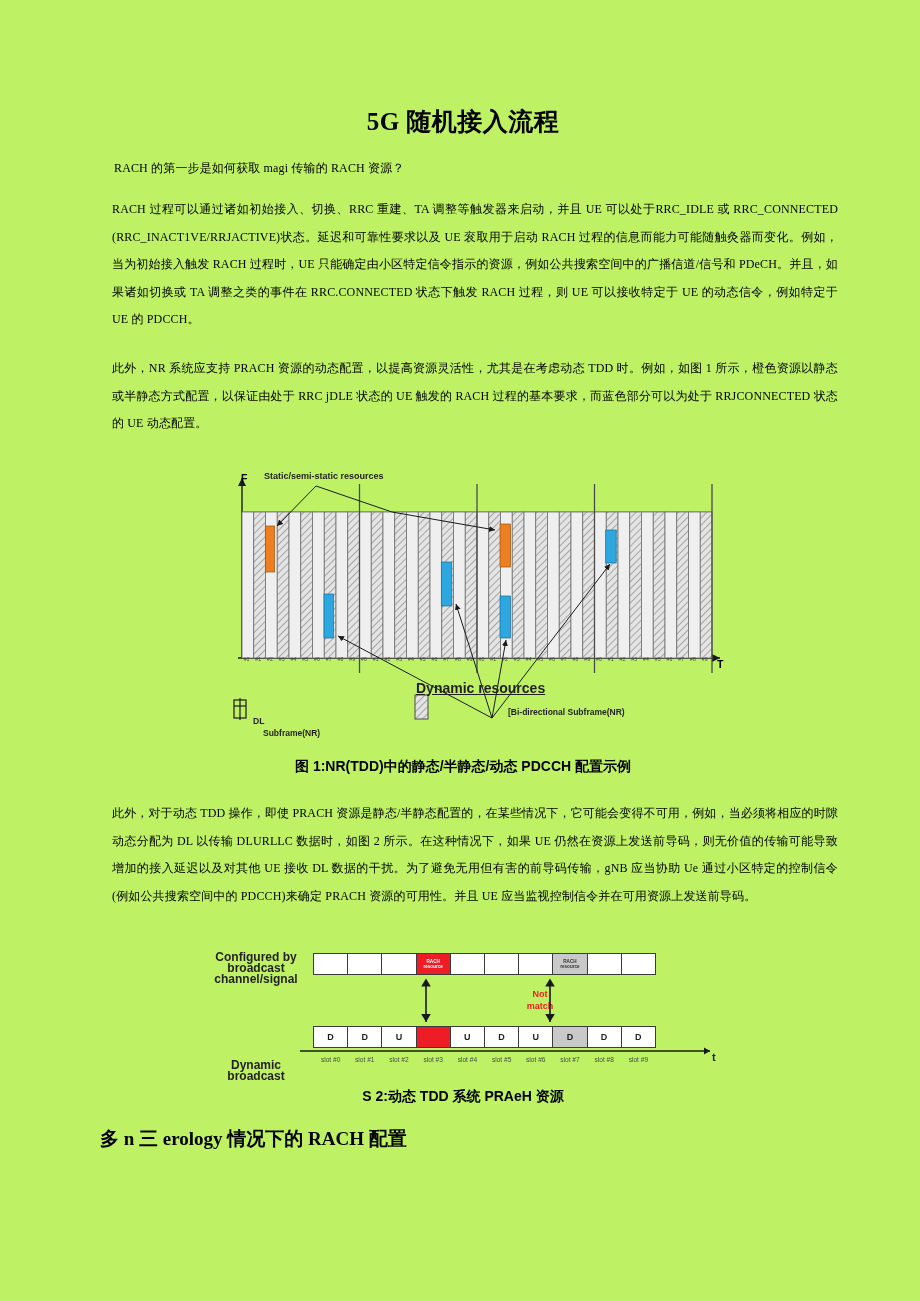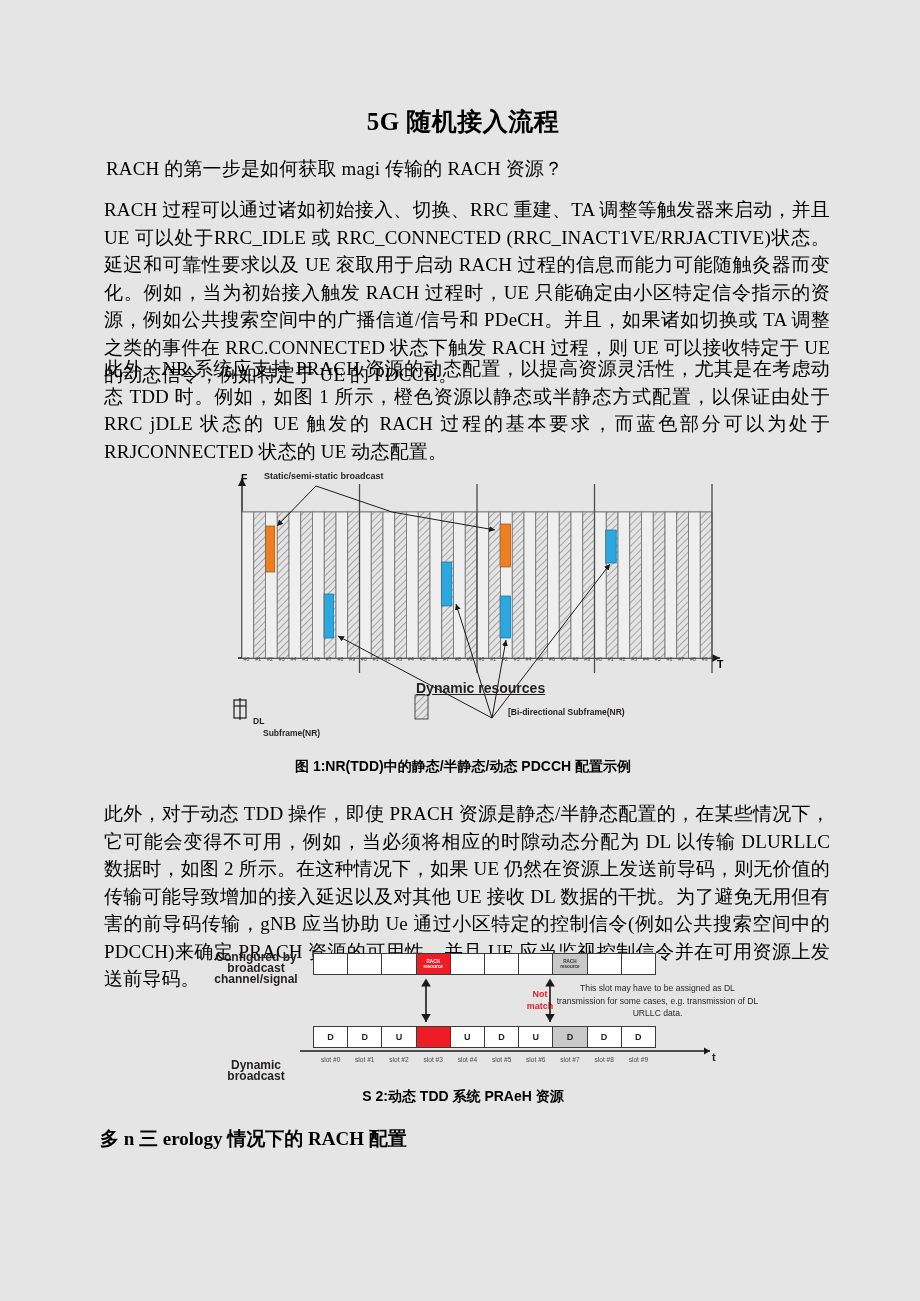--- a/index.html
+++ b/index.html
@@ -8,21 +8,21 @@
     background: #ffffff;
   }
   body {
     font-family: "Liberation Serif", "DejaVu Serif", serif;
     color: #000;
   }
   #page {
     position: relative;
     width: 920px;
     height: 1301px;
-    background: #e5e5e5;
+    background: #bef264;
     overflow: hidden;
   }
   .content {
     position: absolute;
     left: 100px;
     top: 0;
     width: 726px;
   }
 
   h1.doc-title {
@@ -33,24 +33,24 @@
     margin: 0;
     padding: 0;
     position: absolute;
     top: 105px;
     left: 0;
     width: 726px;
     letter-spacing: 0.5px;
   }
 
   p.para {
-    font-size: 19px;
+    font-size: 12px;
     line-height: 27.5px;
     text-align: justify;
-    margin: 0 0 0 4px;
+    margin: 0 0 0 12px;
     letter-spacing: 0.15px;
   }
   .q-line {
     position: absolute;
     top: 155px;
     left: 2px;
     width: 724px;
   }
   .p1 {
     position: absolute;
@@ -362,21 +362,21 @@
         <path d="M 272,250 L 390,96" stroke="#1a1a1a" stroke-width="1" fill="none" marker-end="url(#ah)"></path>
 
         <rect x="14" y="232" width="12" height="18" fill="none" stroke="#1a1a1a" stroke-width="1.2"></rect>
         <line x1="14" y1="238" x2="26" y2="238" stroke="#1a1a1a" stroke-width="1.2"></line>
         <line x1="20" y1="230" x2="20" y2="252" stroke="#1a1a1a" stroke-width="1.2"></line>
         <rect x="195" y="227" width="13" height="24" fill="url(#hatch)" stroke="#4a4a4a" stroke-width="1"></rect>
       </svg>
 
       <span class="fig1-axis-F">F</span>
       <span class="fig1-axis-T">T</span>
-      <span class="fig1-title">Static/semi-static broadcast</span>
+      <span class="fig1-title">Static/semi-static resources</span>
       <span class="fig1-dyn">Dynamic resources</span>
       <span class="fig1-legend-dl">DL</span>
       <span class="fig1-legend-dl2">Subframe(NR)</span>
       <span class="fig1-legend-bi">[Bi-directional Subframe(NR)</span>
 
       <div class="fig1-ticks" id="fig1-ticks">
           <span class="fig1-tick" style="left: 23.5px; top: 0px;">#0</span>
           <span class="fig1-tick" style="left: 35.25px; top: 0px;">#1</span>
           <span class="fig1-tick" style="left: 47px; top: 0px;">#2</span>
           <span class="fig1-tick" style="left: 58.75px; top: 0px;">#3</span>
@@ -478,21 +478,20 @@
           <div class="f2-slot" style="left: 215.6px; top: 106px;">slot #3</div>
           <div class="f2-slot" style="left: 249.8px; top: 106px;">slot #4</div>
           <div class="f2-slot" style="left: 284px; top: 106px;">slot #5</div>
           <div class="f2-slot" style="left: 318.2px; top: 106px;">slot #6</div>
           <div class="f2-slot" style="left: 352.4px; top: 106px;">slot #7</div>
           <div class="f2-slot" style="left: 386.6px; top: 106px;">slot #8</div>
           <div class="f2-slot" style="left: 420.8px; top: 106px;">slot #9</div>
         </div>
 
       <div class="f2-nomatch" style="left:320px; top:39px;">Not match</div>
-      <div class="f2-note" style="left:355px; top:32px;">This slot may have to be assigned as DL transmission for some cases, e.g. transmission of DL URLLC data.</div>
 
       <svg style="position:absolute;left:0;top:0;" width="545" height="125">
         <defs>
           <marker id="ah2" markerWidth="6" markerHeight="6" refX="5" refY="3" orient="auto">
             <path d="M0,0 L5,3 L0,6 z" fill="#1a1a1a"></path>
           </marker>
           <marker id="ah2s" markerWidth="6" markerHeight="6" refX="1" refY="3" orient="auto">
             <path d="M5,0 L0,3 L5,6 z" fill="#1a1a1a"></path>
           </marker>
         </defs>

